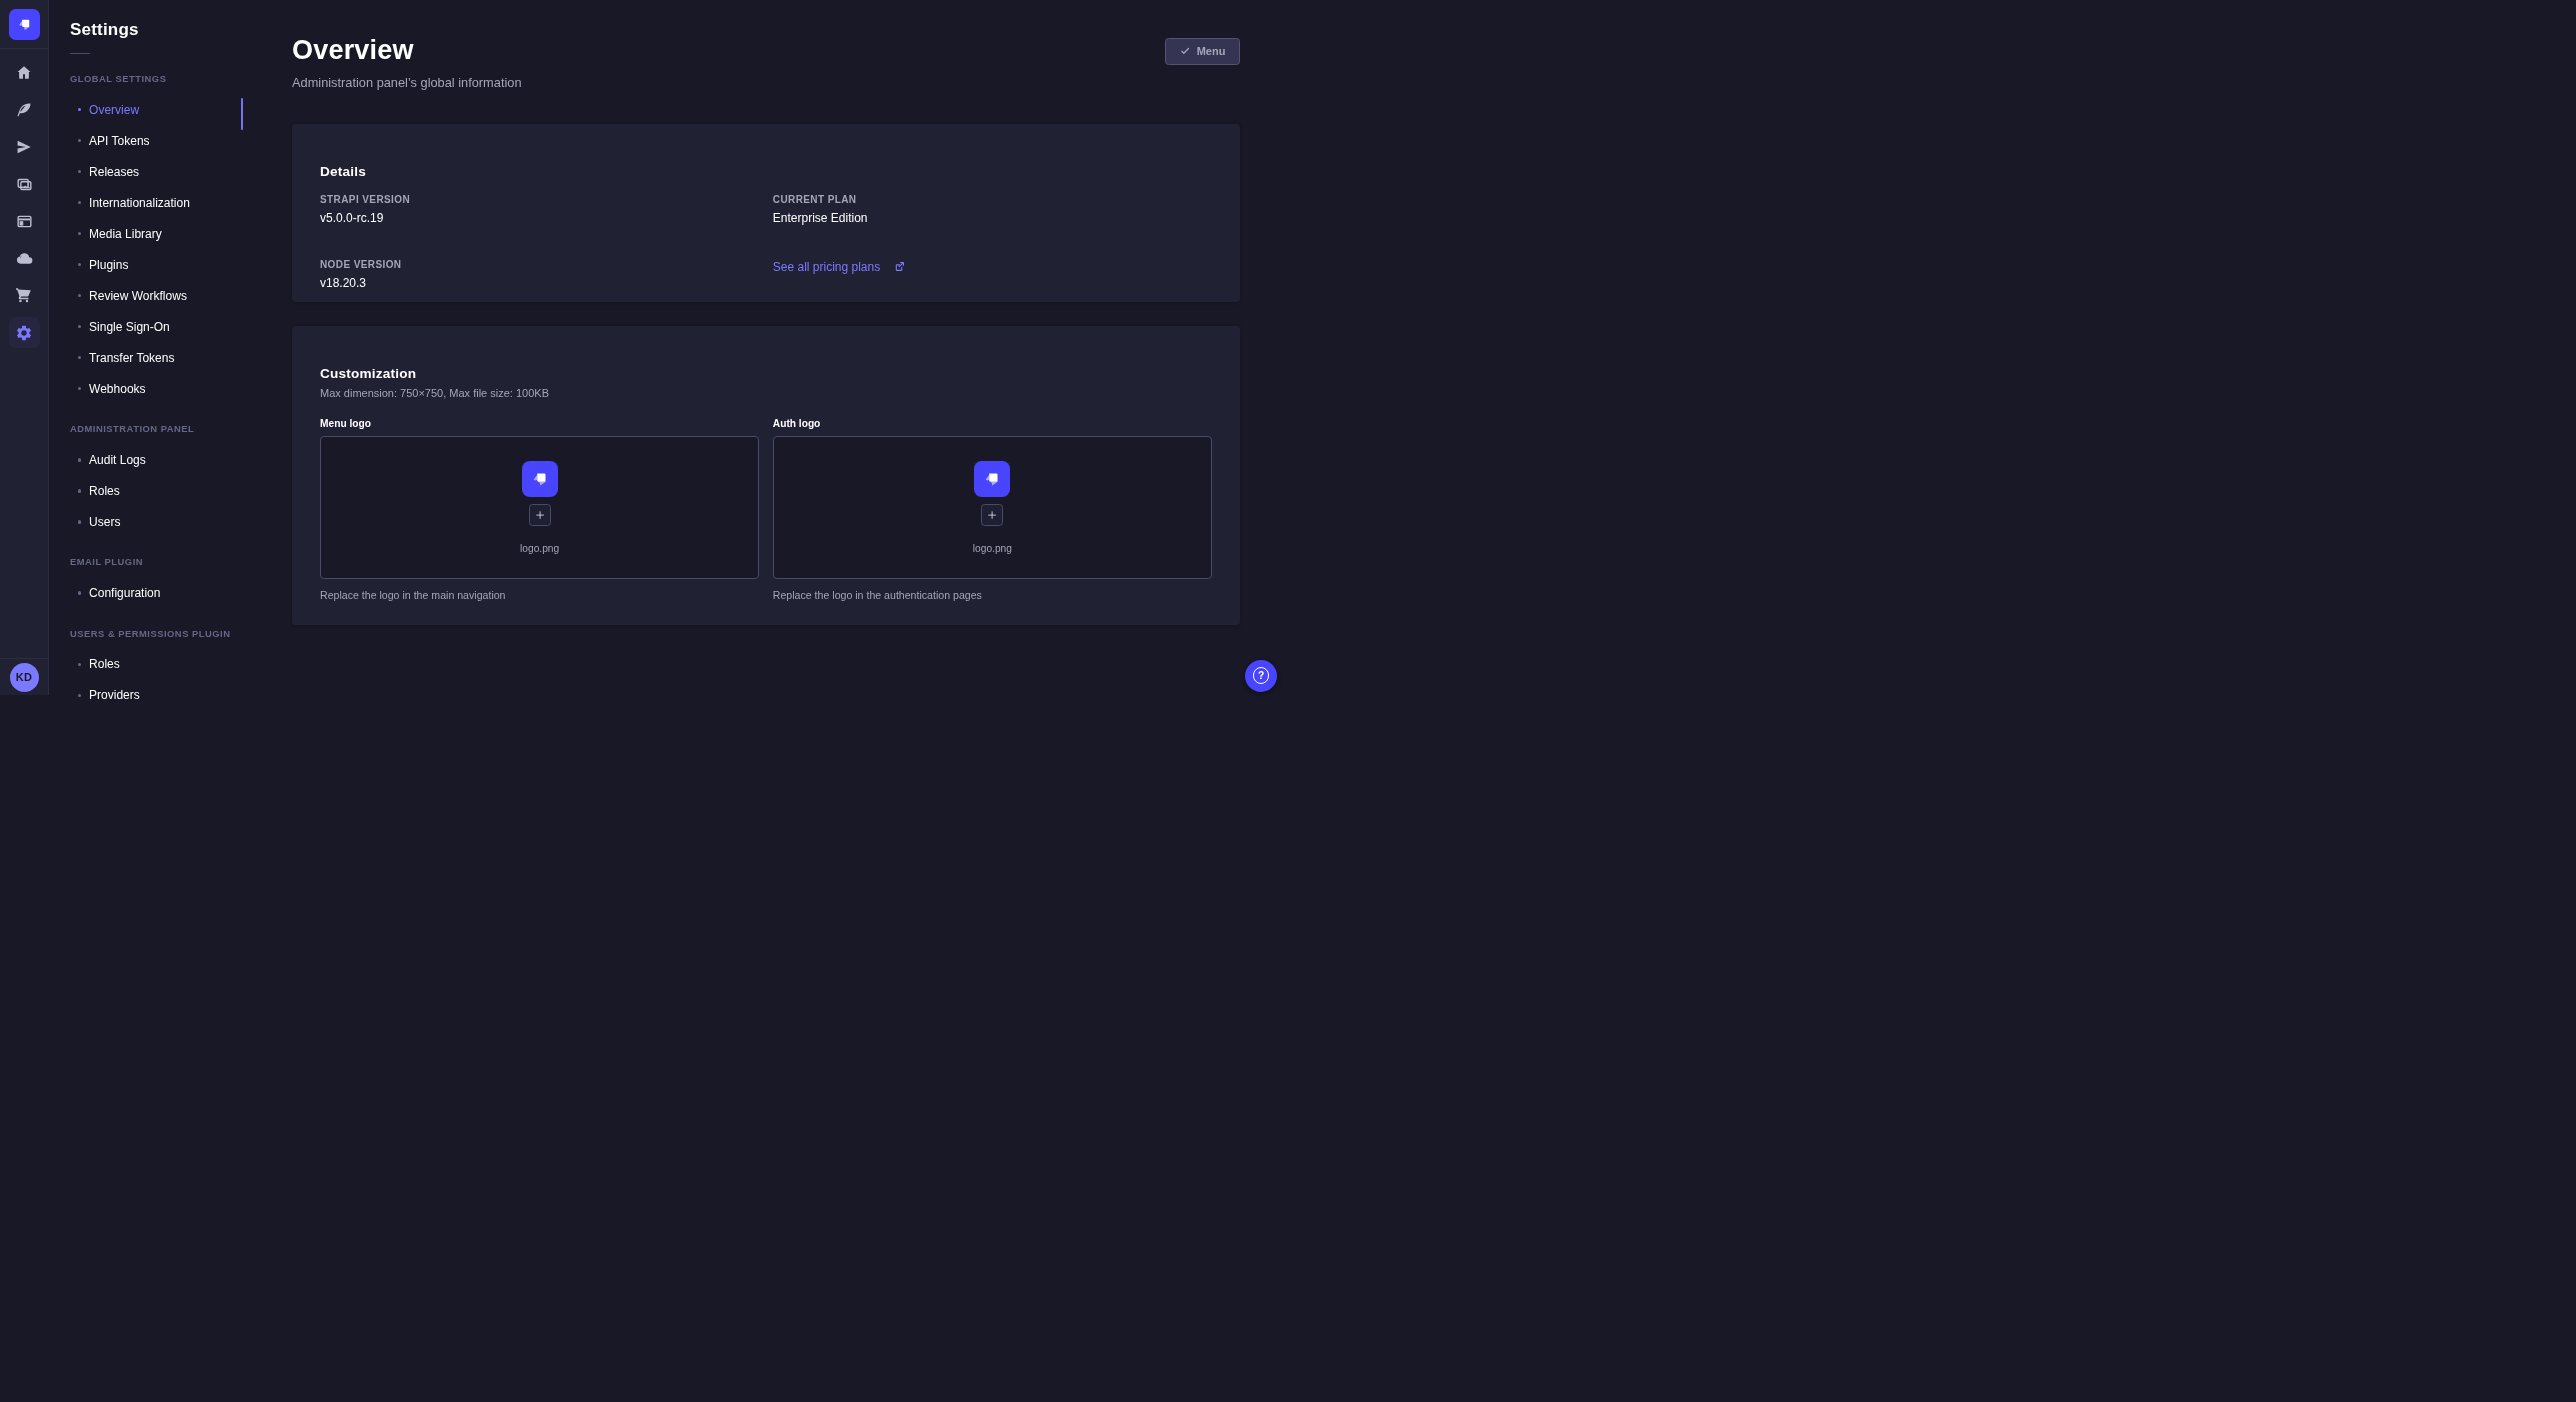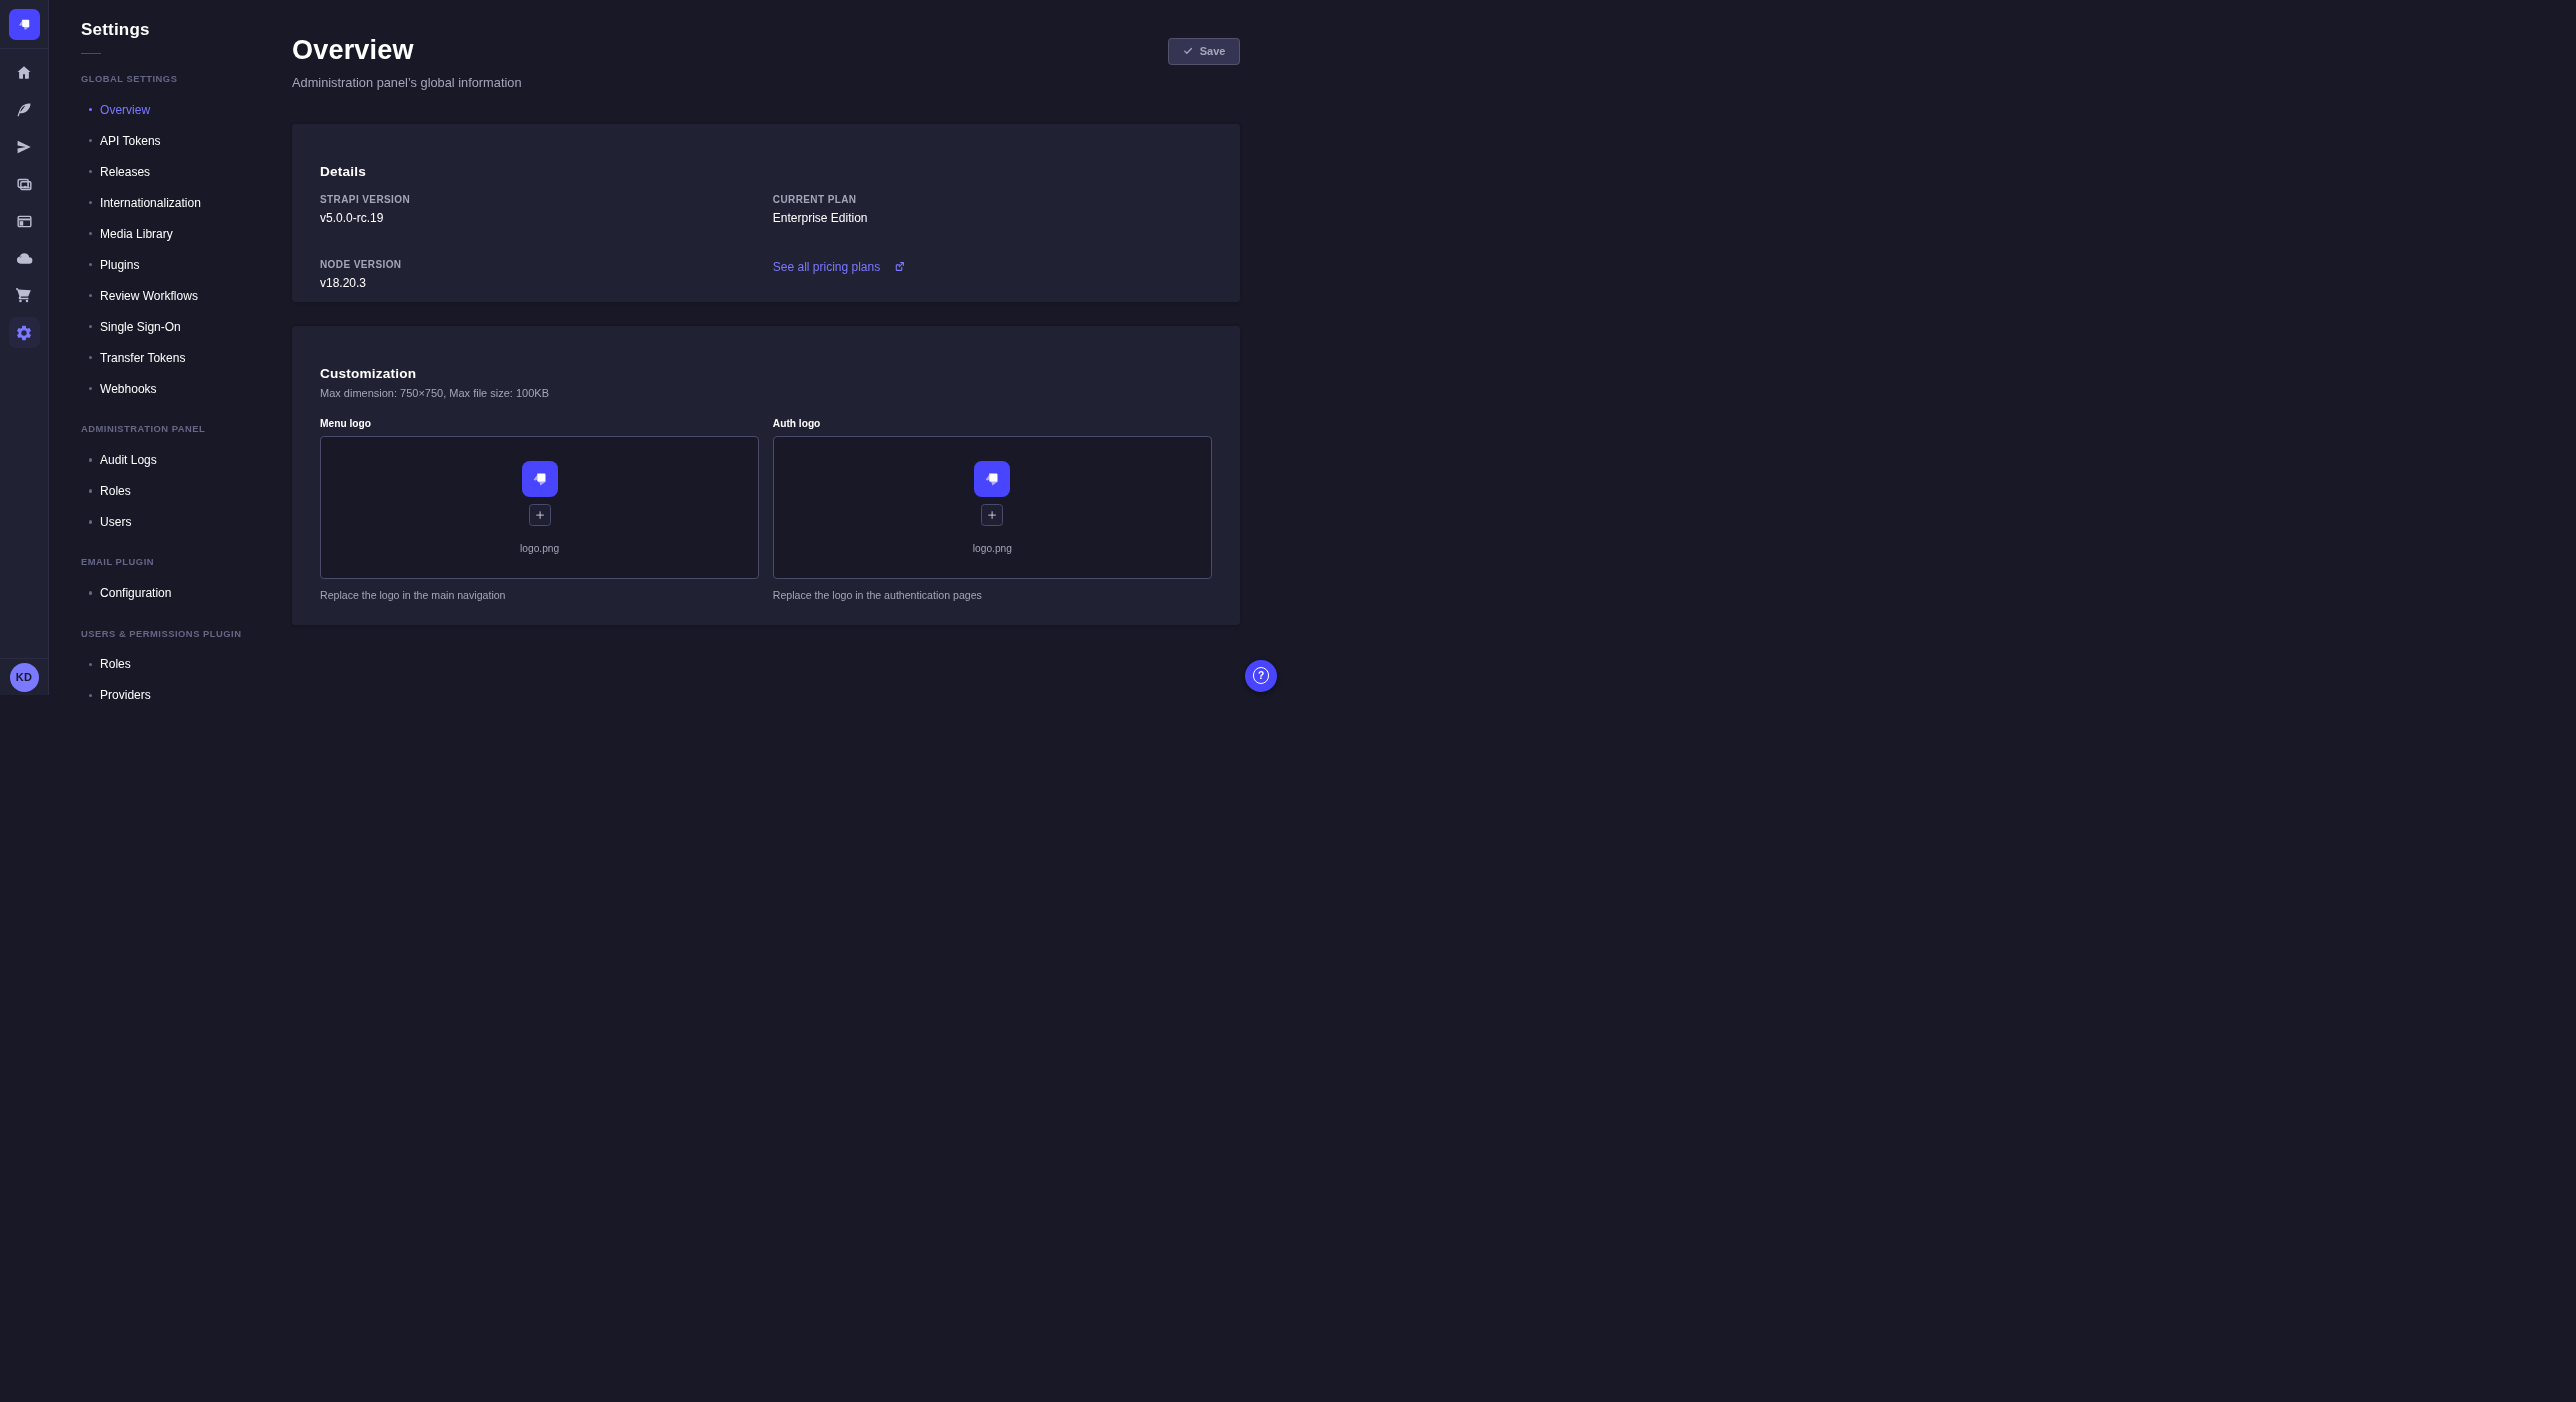--- a/index.html
+++ b/index.html
@@ -15,21 +15,21 @@
   .rail-icons{display:flex;flex-direction:column;align-items:center;padding-top:6px;}
   .rail-btn{width:37px;height:37px;display:grid;place-items:center;color:#bcbcd0;cursor:pointer;}
   .rail-btn svg{display:block;}
   .rail-btn.active{width:31px;height:31px;margin:3.4px;border-radius:6.8px;background:#262640;color:#7b79ff;}
   .rail-bottom{position:absolute;left:0;right:0;bottom:0;height:36px;border-top:0.9px solid #2b2b44;
                display:grid;place-items:center;}
   .avatar{width:29px;height:29px;border-radius:50%;background:#7b79ff;color:#181826;
           font-size:11px;font-weight:700;display:grid;place-items:center;cursor:pointer;letter-spacing:0.3px;}
   
   .subnav{position:absolute;left:49px;top:0;bottom:16px;width:196px;background:#181826;
-          border-right:0.9px solid #32324d;padding-left:11px;}
+          border-right:0.9px solid #32324d;}
   .subnav h2{margin:20.4px 0 0 21px;font-size:17px;font-weight:700;letter-spacing:0.2px;}
   .subnav .hr{width:20.4px;height:0.9px;background:#4a4a6a;margin:12.8px 0 0 21px;}
   .sec-label{margin:19px 0 0 21px;font-size:9.4px;font-weight:700;color:#666687;letter-spacing:0.5px;}
   ul.items{list-style:none;margin:10.2px 0 0 0;padding:0;}
   ul.items li{height:31px;display:flex;align-items:center;padding-left:29px;font-size:12px;
               color:#ffffff;cursor:pointer;}
   ul.items li .bullet{width:3.4px;height:3.4px;border-radius:50%;background:#666687;margin-right:7.7px;flex:none;}
   ul.items li.active{color:#7b79ff;}
   ul.items li.active .bullet{background:#7b79ff;}
   .scroll-thumb{position:absolute;right:1.7px;top:98px;width:2.6px;height:31.5px;border-radius:1.7px;
@@ -225,21 +225,21 @@
     <div class="content">
       <div class="page-head">
         <div>
           <h1>Overview</h1>
           <p class="page-sub">Administration panel’s global information</p>
         </div>
         <button class="save-btn">
           <svg width="10.2" height="10.2" viewBox="0 0 24 24" fill="none" stroke="#a5a5ba" stroke-width="3" stroke-linecap="round" stroke-linejoin="round">
               <polyline points="20 6 9 17 4 12"></polyline>
             </svg>
-          <span>Save</span>
+          <span>Menu</span>
         </button>
       </div>
 
       <section class="card card-details">
         <h3>Details</h3>
         <div class="dgrid">
           <div>
             <div class="field">
               <div class="flabel">STRAPI VERSION</div>
               <div class="fvalue">v5.0.0-rc.19</div>

